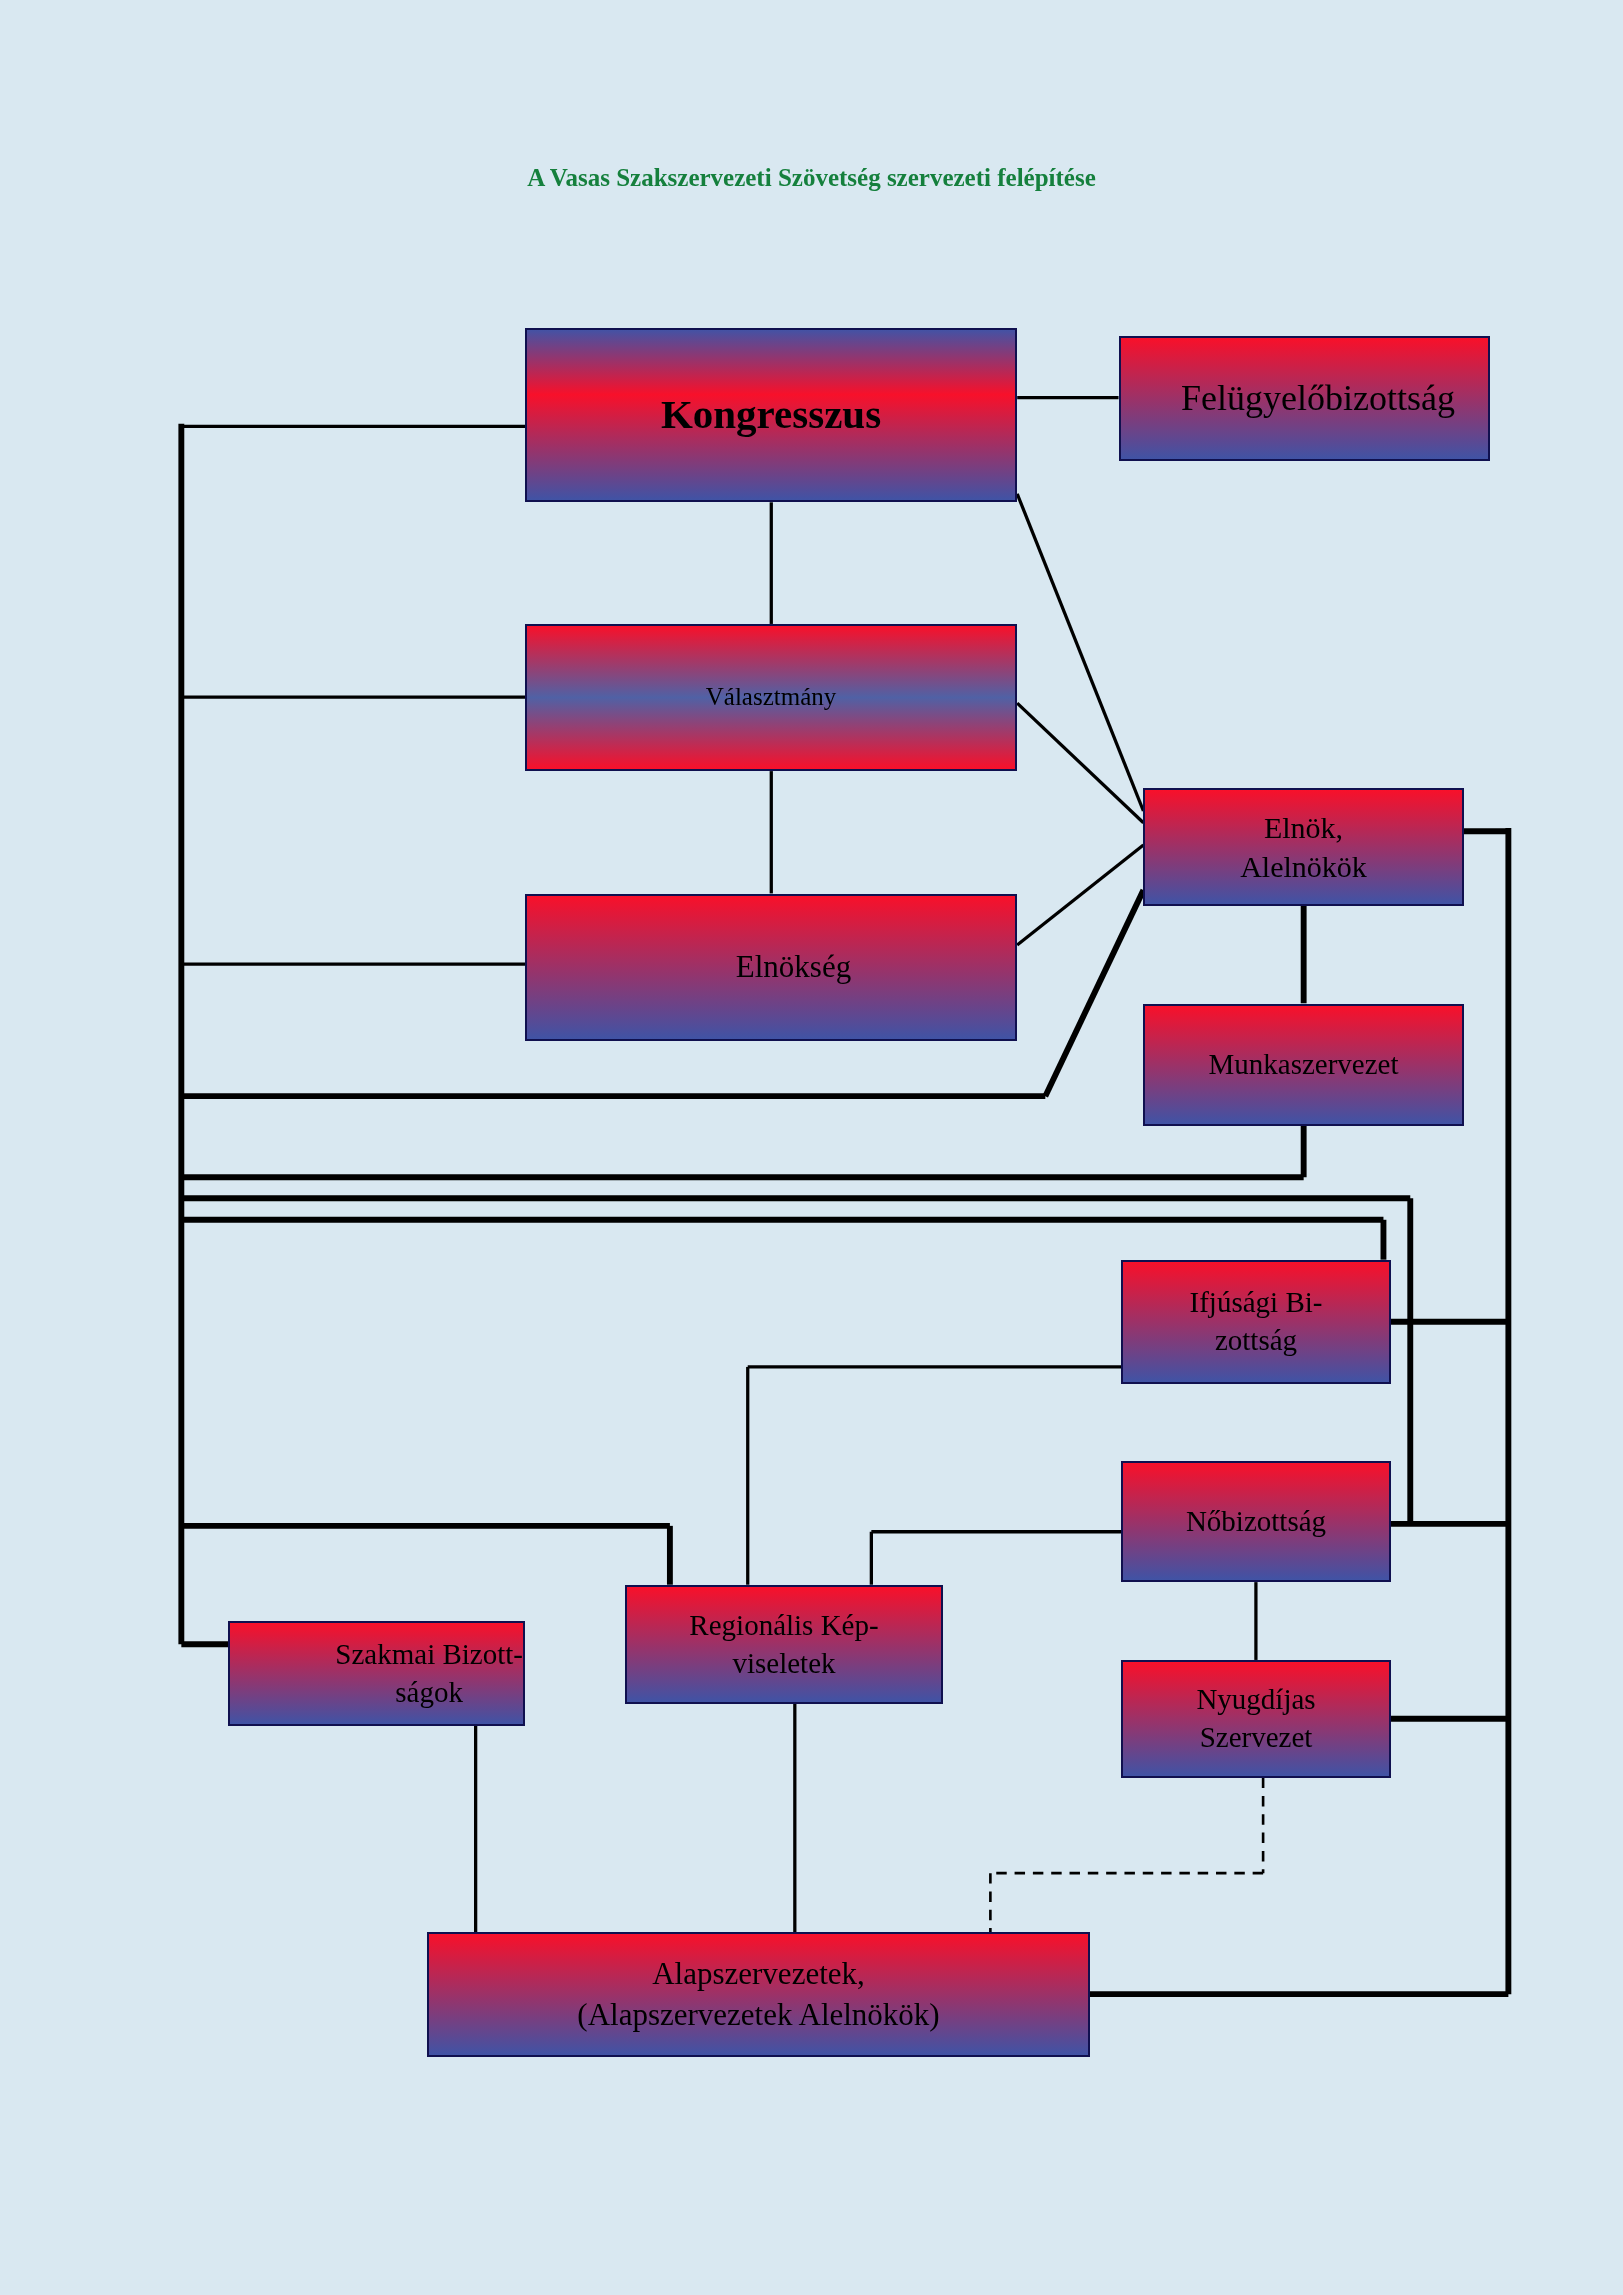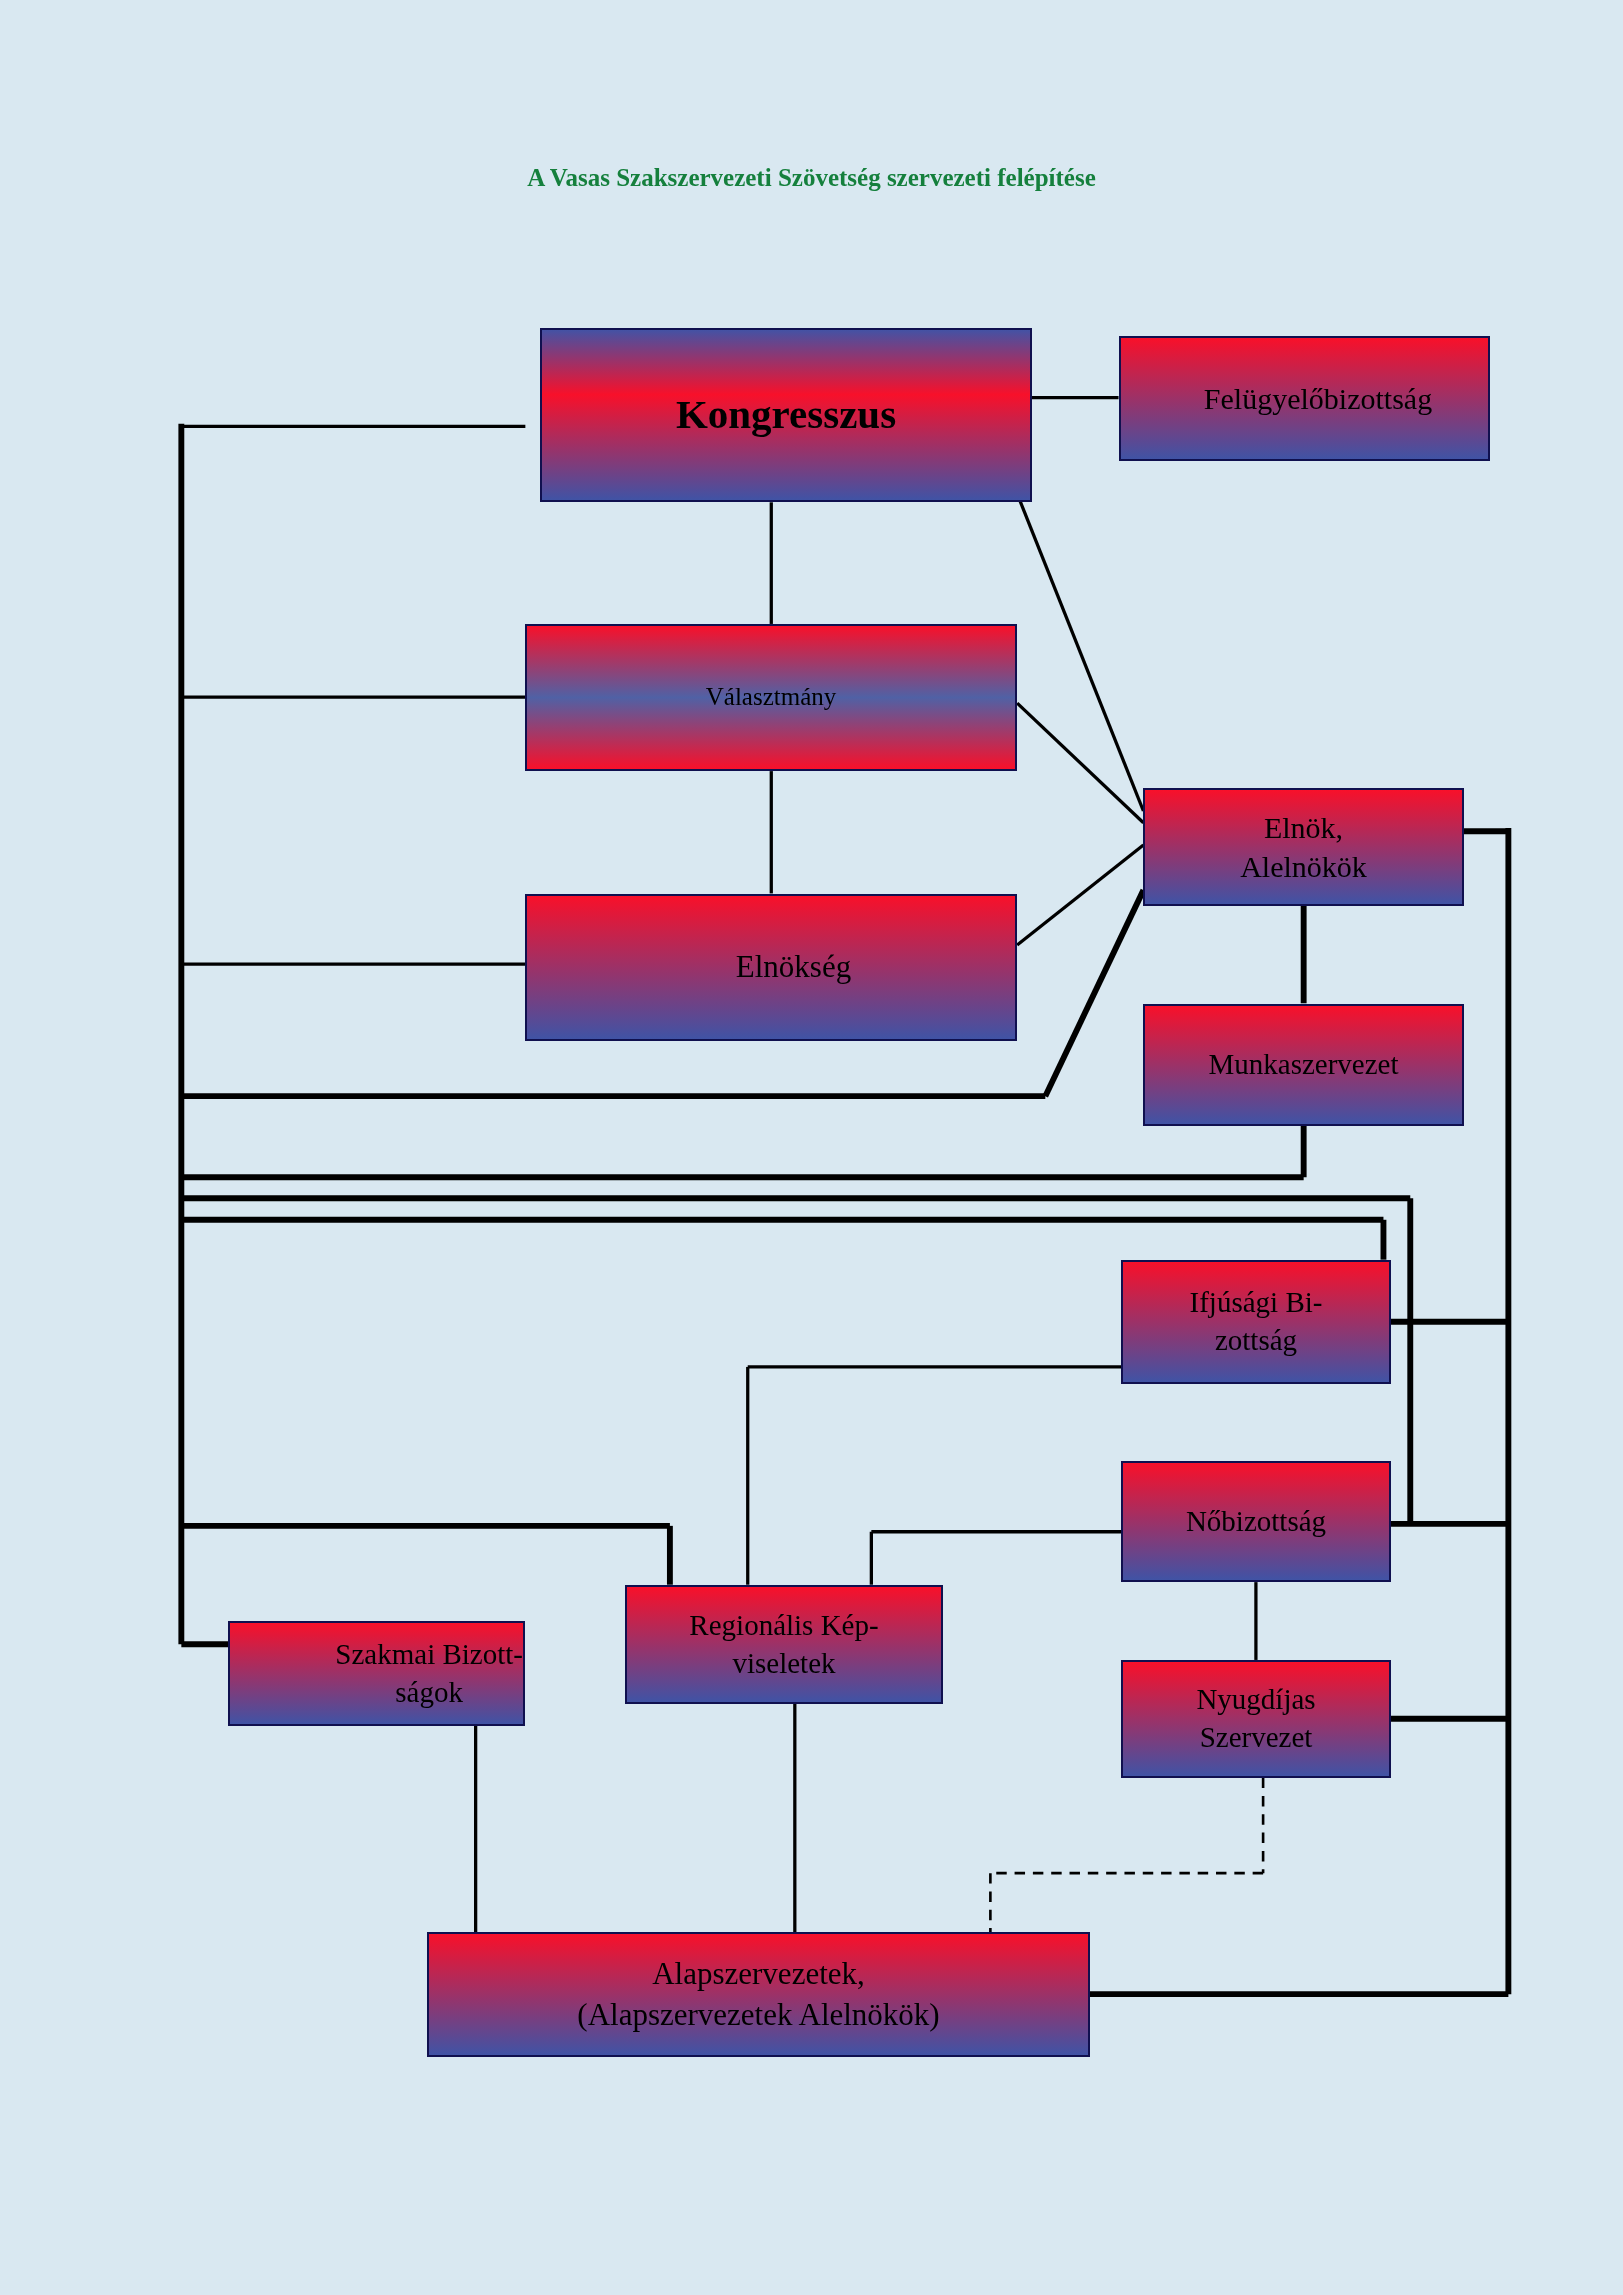--- a/index.html
+++ b/index.html
@@ -46,26 +46,26 @@
     color:#000;
     background:linear-gradient(180deg, var(--red) 0%, var(--blue) 100%);
     box-sizing:border-box;
   }
   .node .lbl{
     white-space:pre-line;
     line-height:1.3;
     font-size:29px;
   }
   .node--kongresszus{
-    left:540px; top:328px; width:492px; height:174px;
+    left:525px; top:328px; width:492px; height:174px;
     background:linear-gradient(180deg, var(--blue-top) 0%, var(--red) 38%, var(--blue) 100%);
   }
   .node--kongresszus .lbl{font-size:41px;font-weight:bold;}
   .node--felugyelobizottsag{left:1119px; top:336px; width:371px; height:125px;}
-  .node--felugyelobizottsag .lbl{font-size:30px;margin-left:27px;}
+  .node--felugyelobizottsag .lbl{font-size:36px;margin-left:27px;}
   .node--valasztmany{
     left:525px; top:624px; width:492px; height:147px;
     background:linear-gradient(180deg, var(--red) 0%, var(--blue-mid) 50%, var(--red) 100%);
   }
   .node--valasztmany .lbl{font-size:25px;}
   .node--elnok{left:1143px; top:788px; width:321px; height:118px;}
   .node--elnok .lbl{font-size:30px;}
   .node--elnokseg{left:525px; top:894px; width:492px; height:147px;padding-left:45px;}
   .node--elnokseg .lbl{font-size:31px;}
   .node--munkaszervezet{left:1143px; top:1004px; width:321px; height:122px;}

